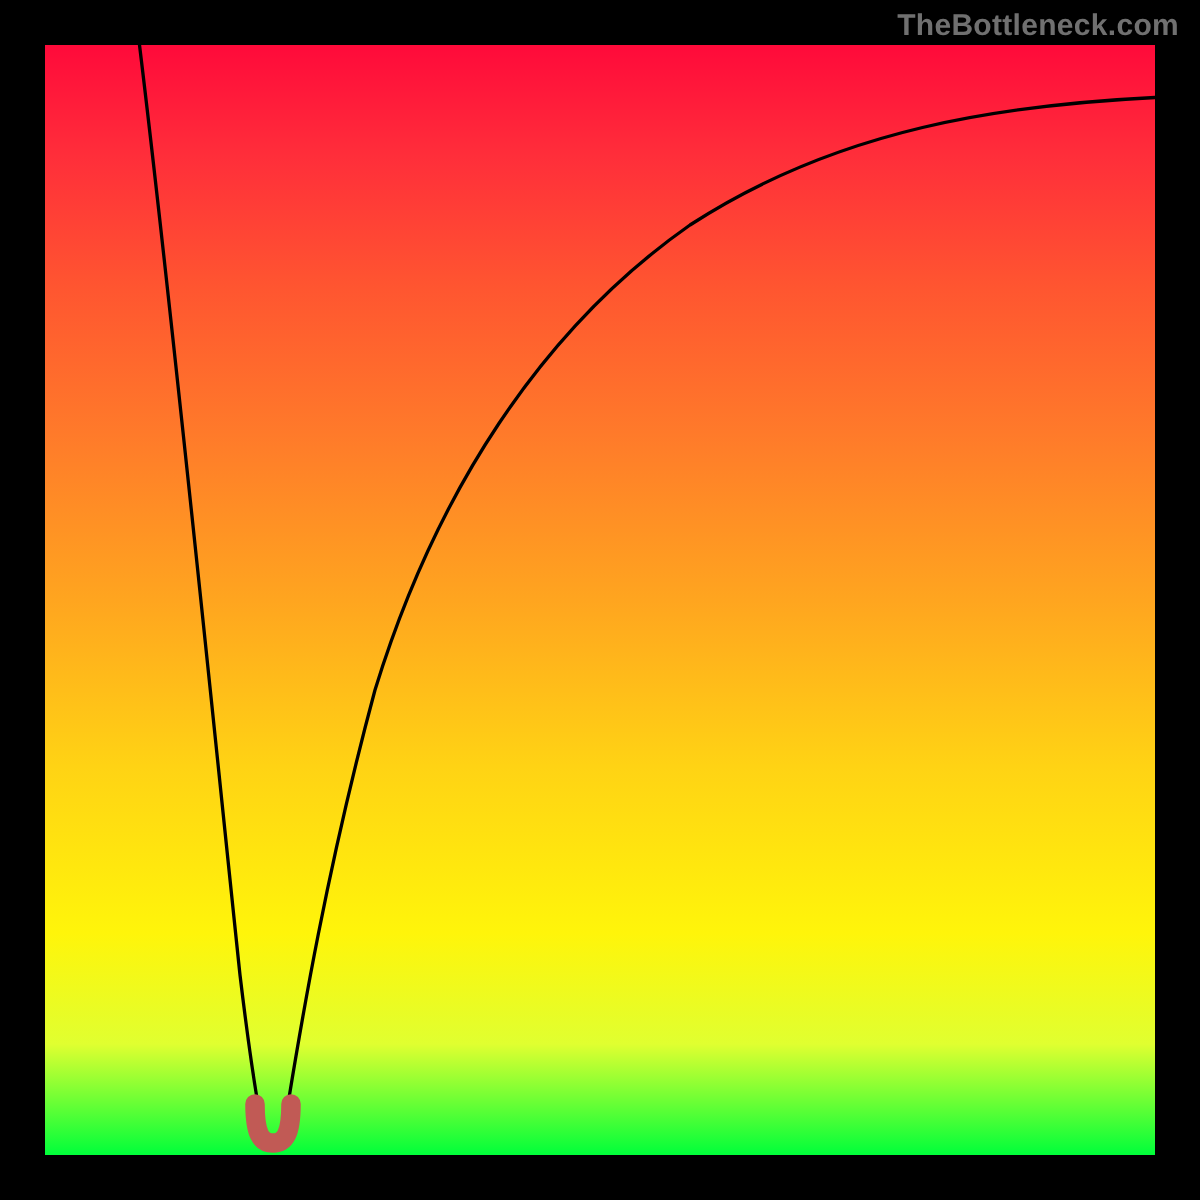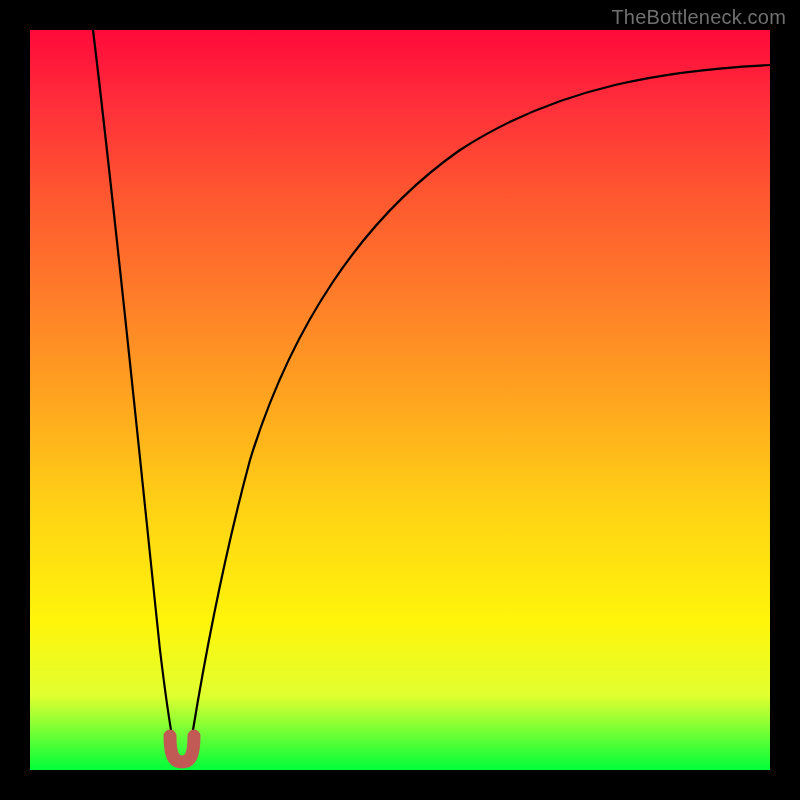--- a/index.html
+++ b/index.html
@@ -28,21 +28,21 @@
       #e0ff30 90%,
       #00ff3a 100%
     );
   }
   .watermark {
     position: absolute;
     top: 6px;
     right: 14px;
     color: #707070;
     font-size: 20px;
-    font-weight: 400;
+    font-weight: 700;
     letter-spacing: 0.2px;
   }
   svg.curve {
     position: absolute;
     left: 0;
     top: 0;
     width: 740px;
     height: 740px;
     overflow: visible;
   }

